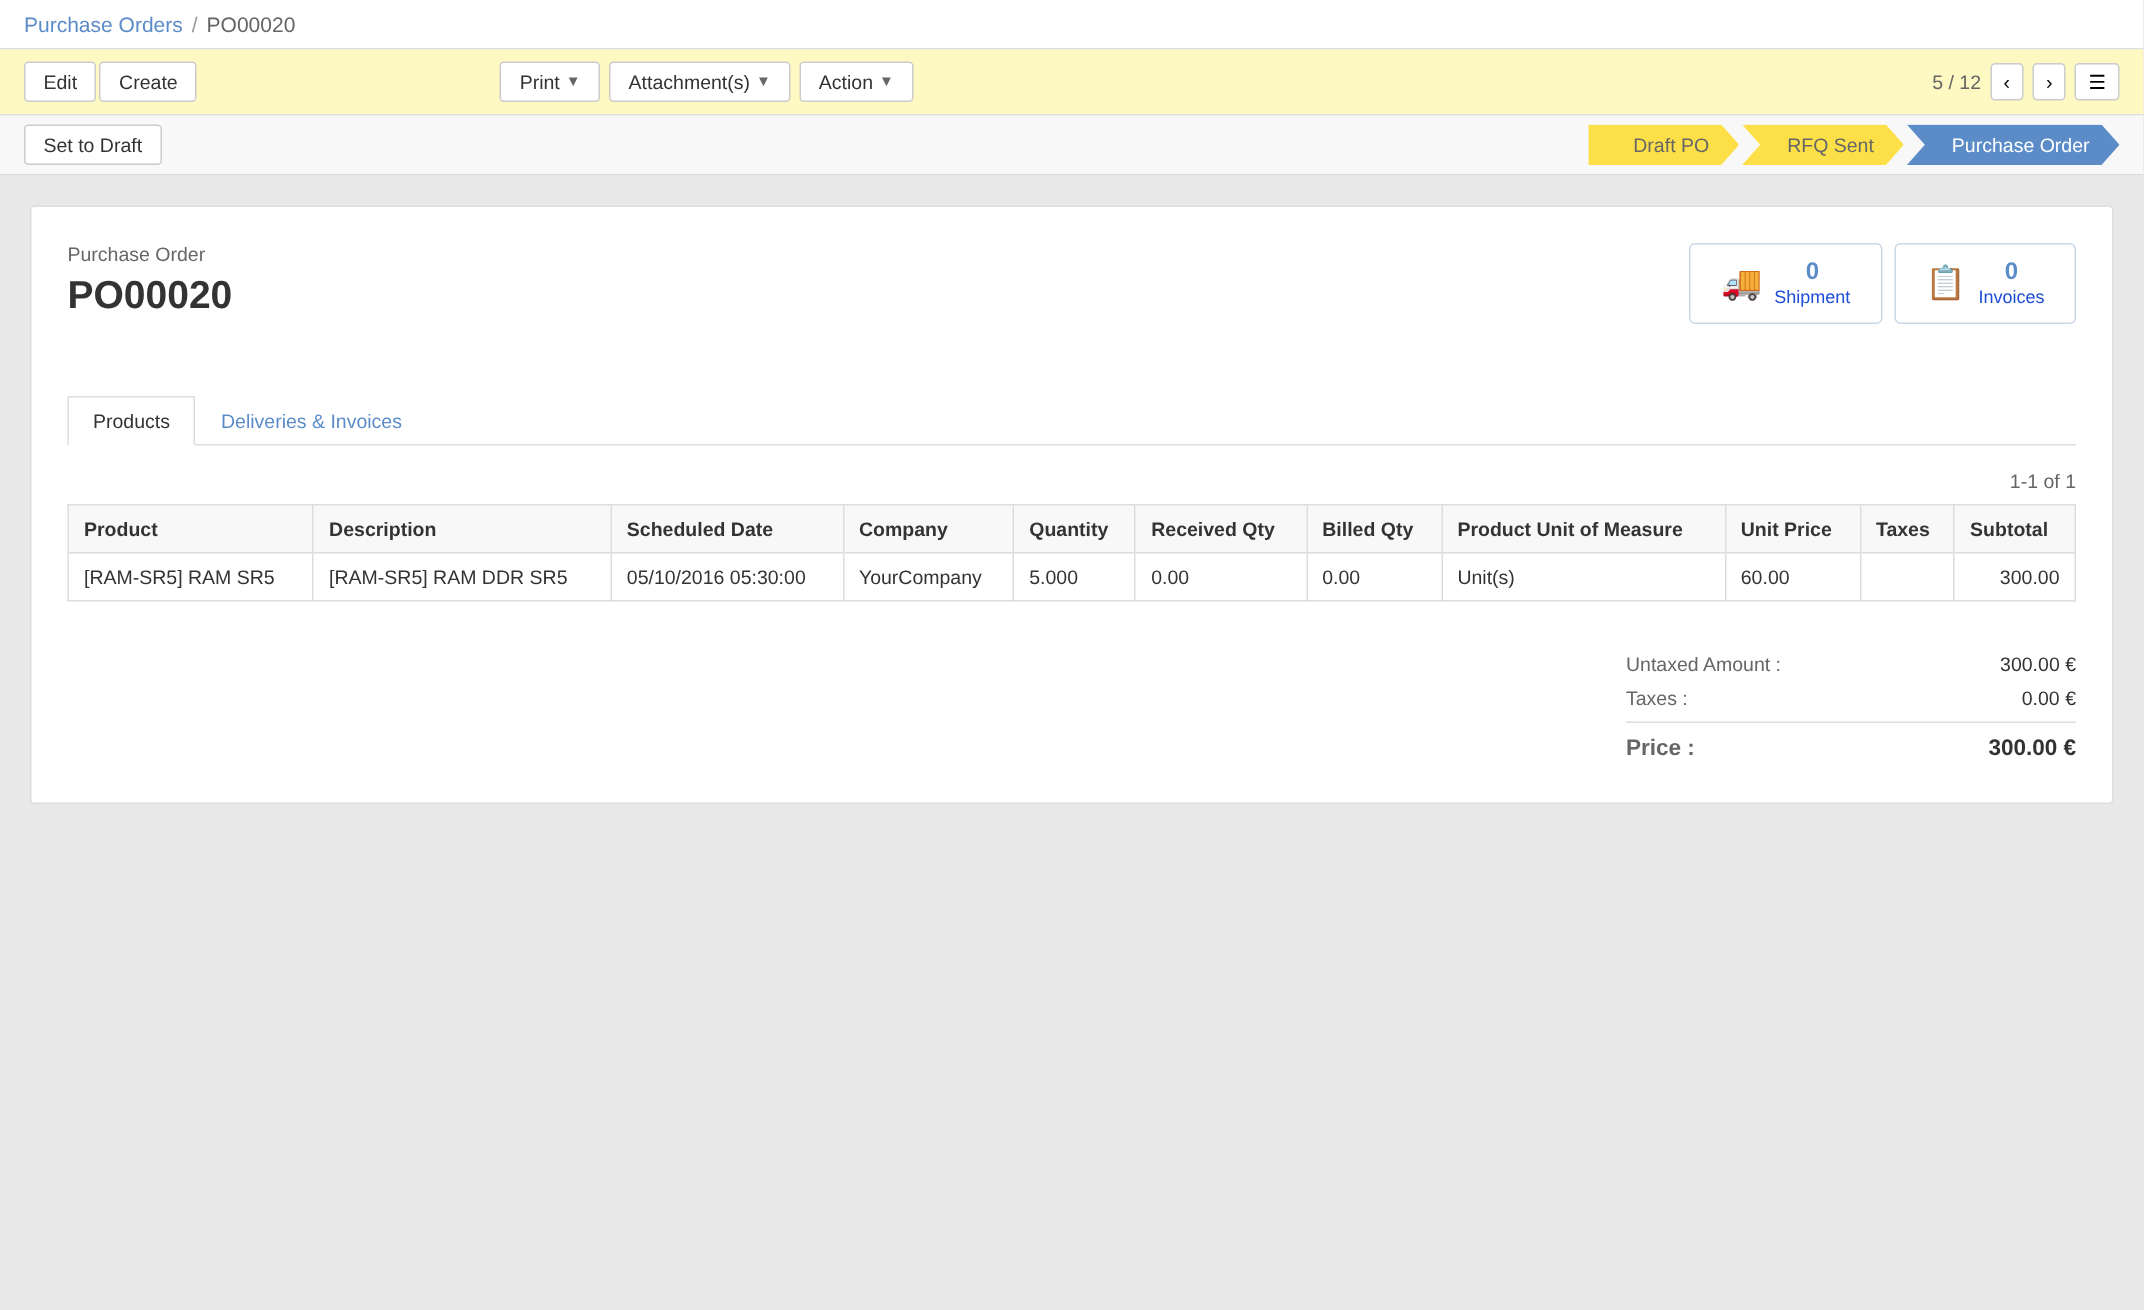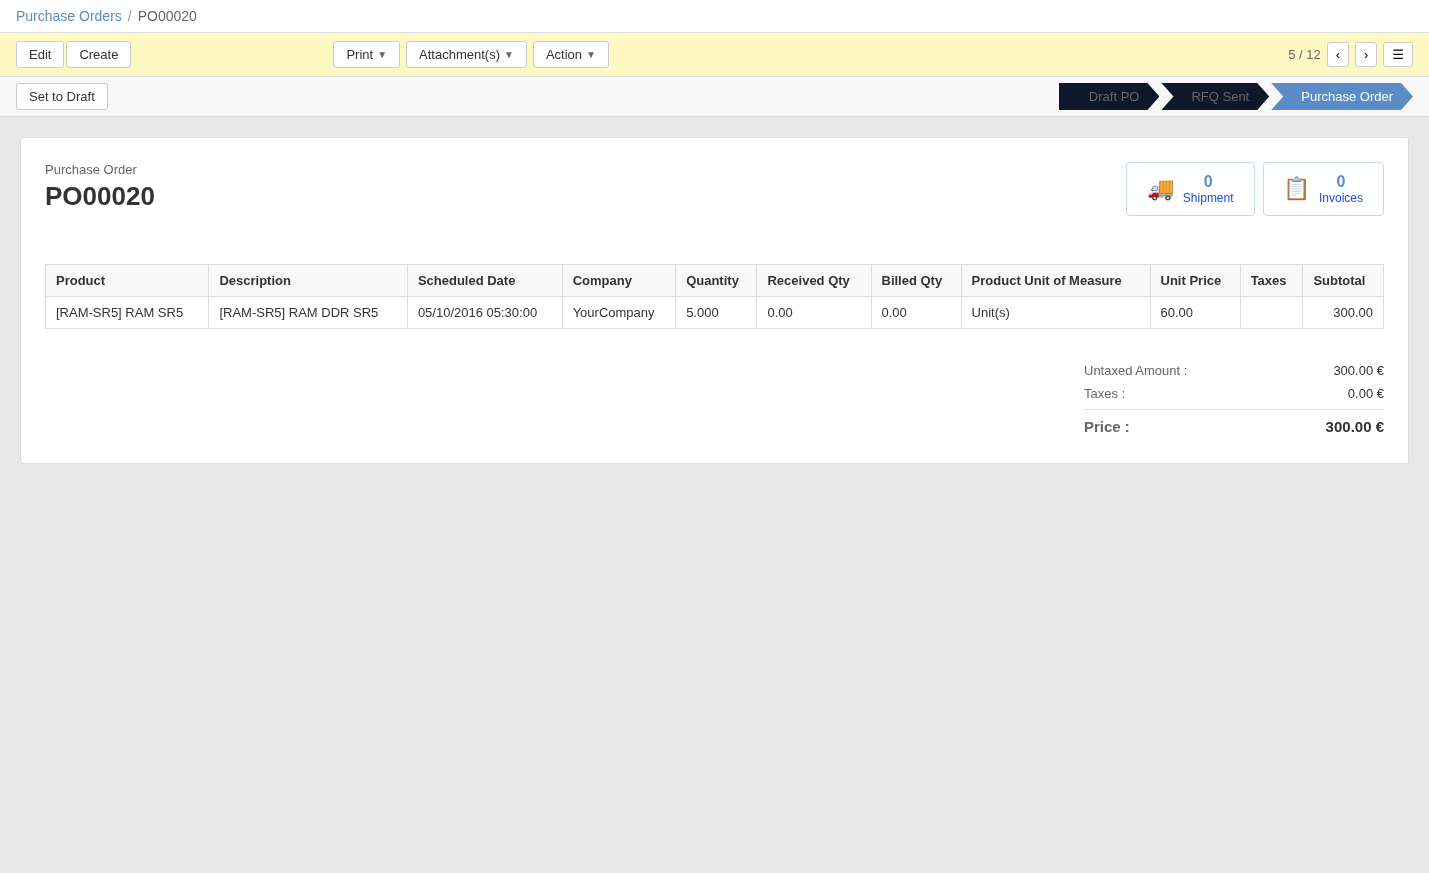--- a/index.html
+++ b/index.html
@@ -83,21 +83,21 @@
       display: flex;
       align-items: center;
     }
     .status-bar-right {
       margin-left: auto;
       display: flex;
       align-items: center;
     }
     .status-step {
       padding: 6px 20px 6px 30px;
-      background: #0f172a;
+      background: #fde047;
       color: #666;
       font-size: 13px;
       position: relative;
       clip-path: polygon(0 0, calc(100% - 12px) 0, 100% 50%, calc(100% - 12px) 100%, 0 100%, 12px 50%);
     }
     .status-step:first-child {
       clip-path: polygon(0 0, calc(100% - 12px) 0, 100% 50%, calc(100% - 12px) 100%, 0 100%);
     }
     .status-step.active {
       background: #5b8cc8;
@@ -331,21 +331,26 @@
             <span class="smart-btn-count">0</span>
             <span class="smart-btn-label">Invoices</span>
           </div>
         </button>
       </div>
     </div>
 
     <div class="form-fields">
     </div>
 
-
+    <div class="tabs">
+      <div class="tab active">Products</div>
+      <div class="tab">Deliveries &amp; Invoices</div>
+    </div>
+
+    <div class="table-pagination">1-1 of 1</div>
 
     <table class="data-table">
       <thead>
         <tr>
           <th>Product</th>
           <th>Description</th>
           <th>Scheduled Date</th>
           <th>Company</th>
           <th>Quantity</th>
           <th>Received Qty</th>

